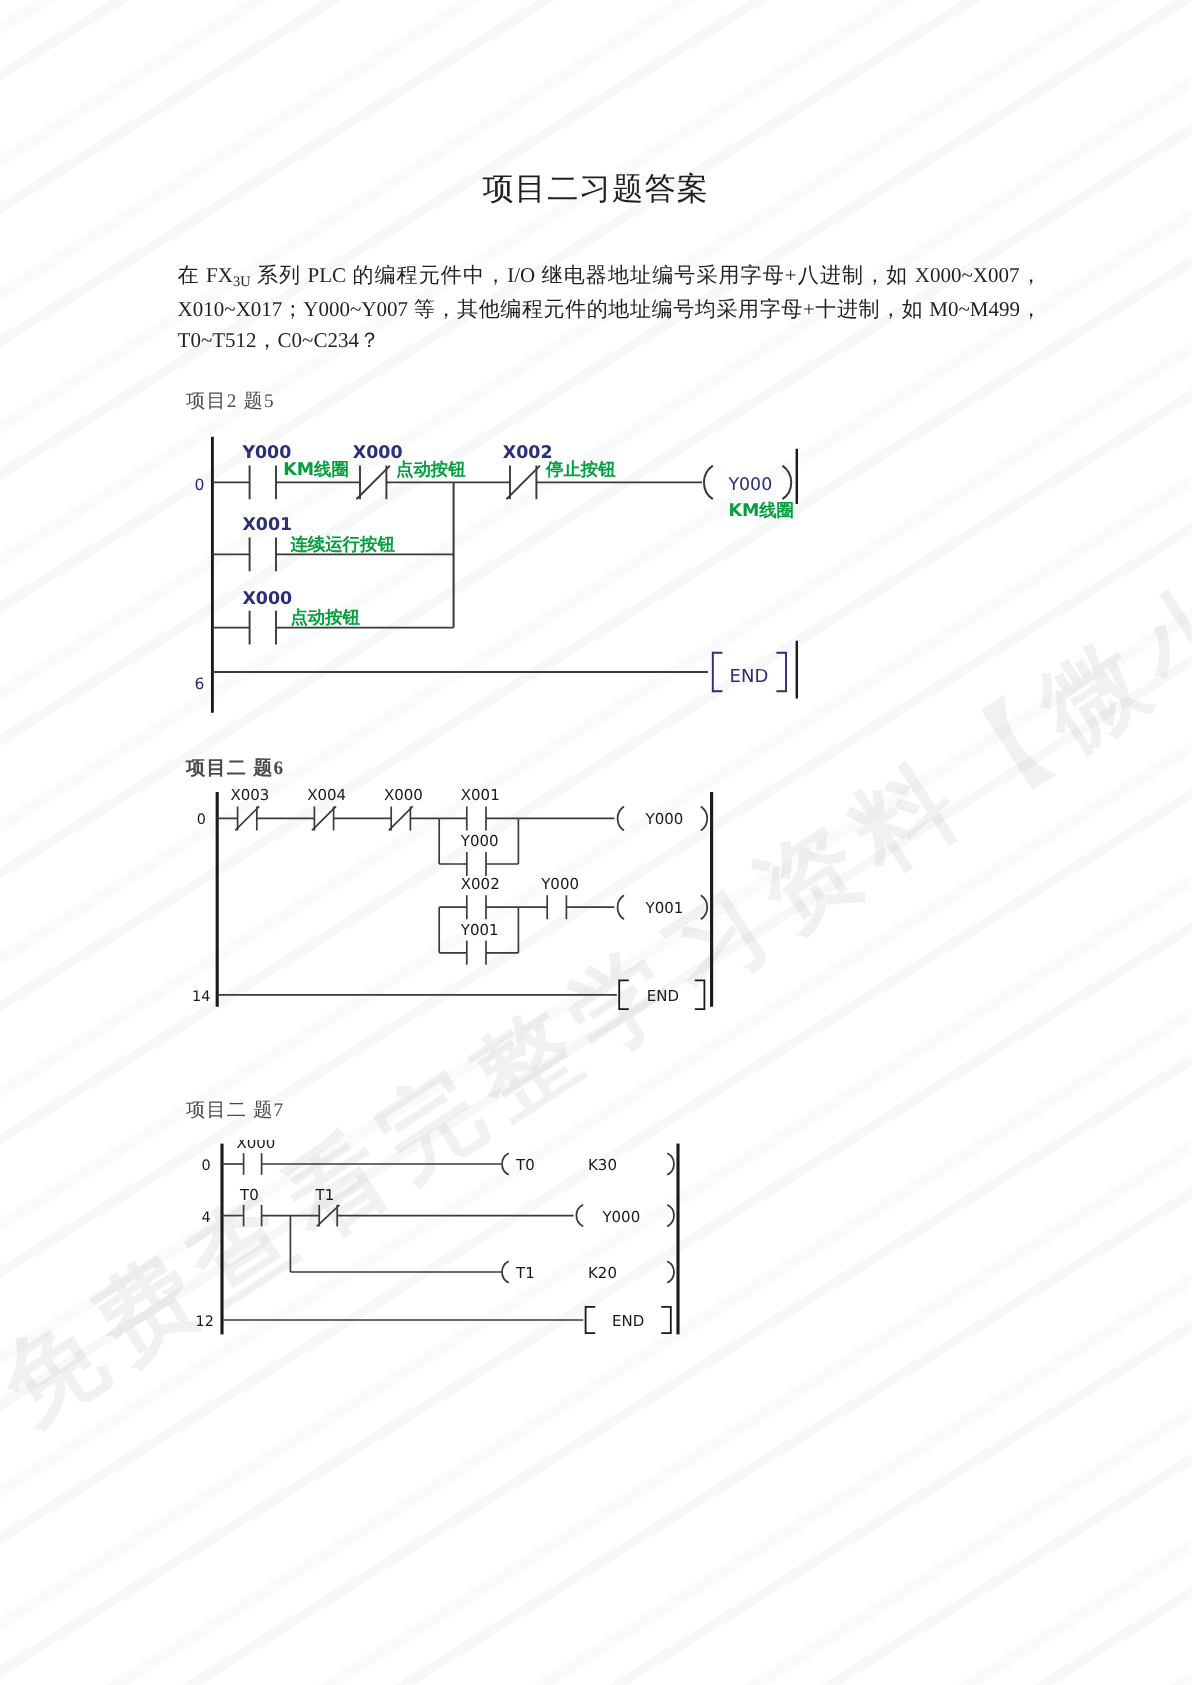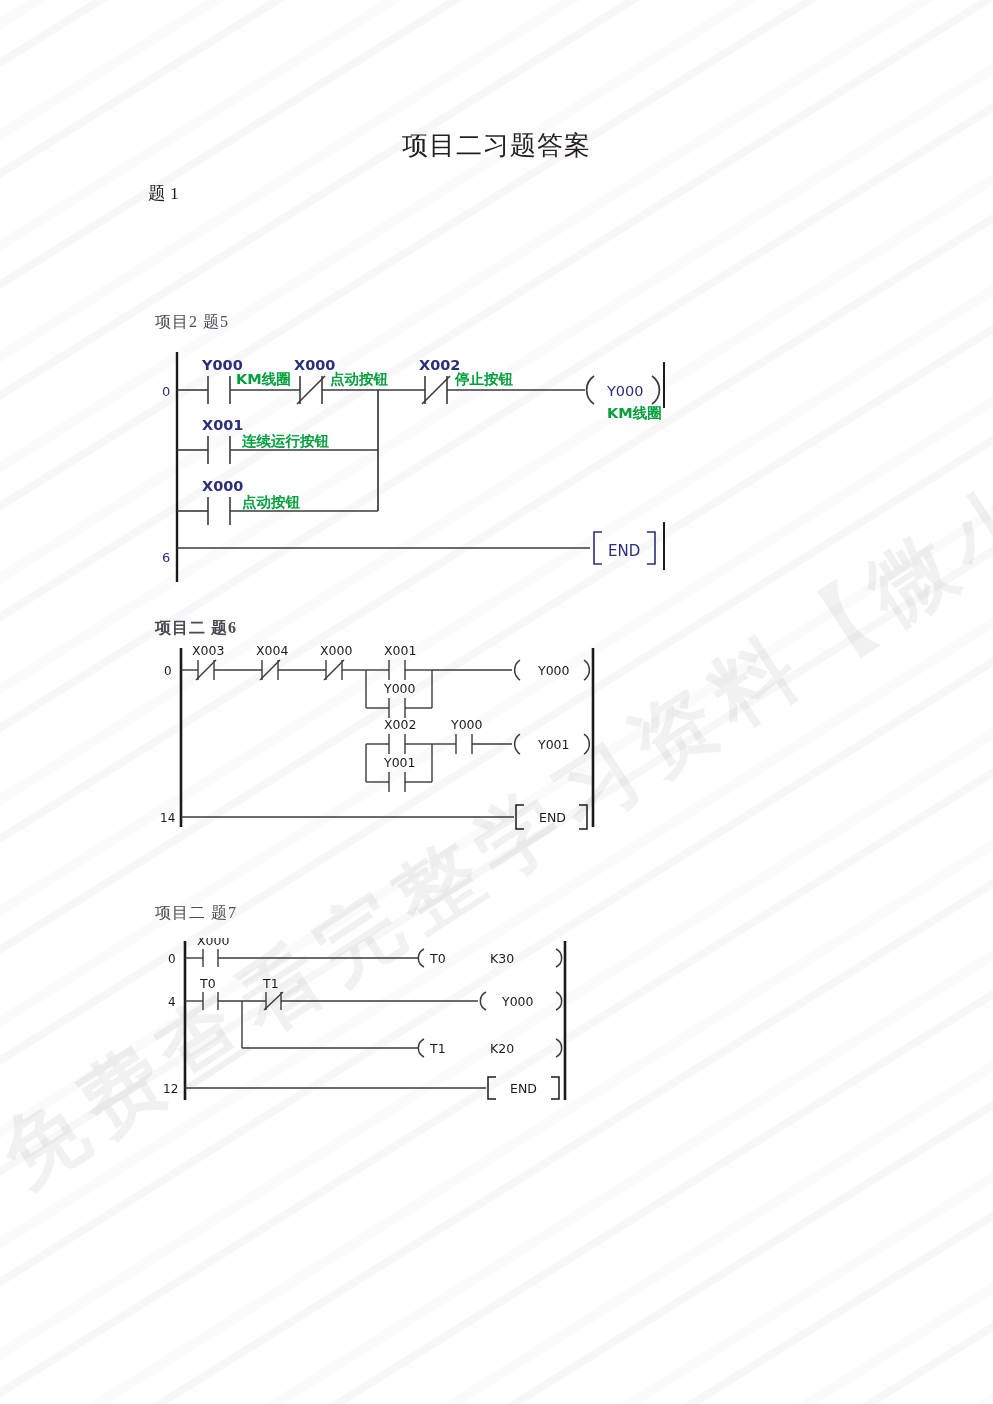--- a/index.html
+++ b/index.html
@@ -38,21 +38,21 @@
     white-space:nowrap;
     transform-origin:left top;
   }
   #wm-main{
     left:-20px; top:1120px;
     font-size:82px;
     letter-spacing:12px;
     transform:rotate(-33deg);
   }
   
-  #page{position:absolute;left:0;top:0;width:993px;height:1088px;z-index:2;}
+  #page{position:absolute;left:0;top:12px;width:993px;height:1088px;z-index:2;}
   #doc-title{
     position:absolute;left:0;top:128px;width:993px;
     text-align:center;
     font-size:26px;color:#231f20;letter-spacing:1px;
   }
   .para{
     position:absolute;left:148px;width:720px;
     font-size:17.5px;line-height:26px;color:#231f20;
   }
   #q1-label{top:180px;}
@@ -71,22 +71,24 @@
 
 <div id="watermark">
   <div class="streaks"></div>
   <div class="wm-text" id="wm-main">免费查看完整学习资料【微小料】APP</div>
 </div>
 
 <div id="page">
 
   <div id="doc-title">项目二习题答案</div>
 
-  <div class="para" id="q1-label">题 1</div>
-
+
+  <div class="para" id="q1-body">
+    <span>在 FX</span><sub>3U</sub><span> 系列 PLC 的编程元件中，I/O 继电器地址编号采用字母+八进制，如 X000~X007，X010~X017；Y000~Y007 等，其他编程元件的地址编号均采用字母+十进制，如 M0~M499，T0~T512，C0~C234？</span>
+  </div>
 
   <div class="sec-label" style="left:155px;top:312px;">项目2 题5</div>
 
   <div class="ladder" style="left:160px;top:350px;">
     <svg width="520" height="240" viewBox="0 0 520 240" xmlns="http://www.w3.org/2000/svg">
       <g fill="none" stroke="#3a3a3a" stroke-width="1.6">
 
         <line x1="17" y1="2" x2="17" y2="232" stroke="#1a1a1a" stroke-width="2.4"></line>
 
         <line x1="504" y1="12" x2="504" y2="58" stroke="#1a1a1a" stroke-width="2.0"></line>

